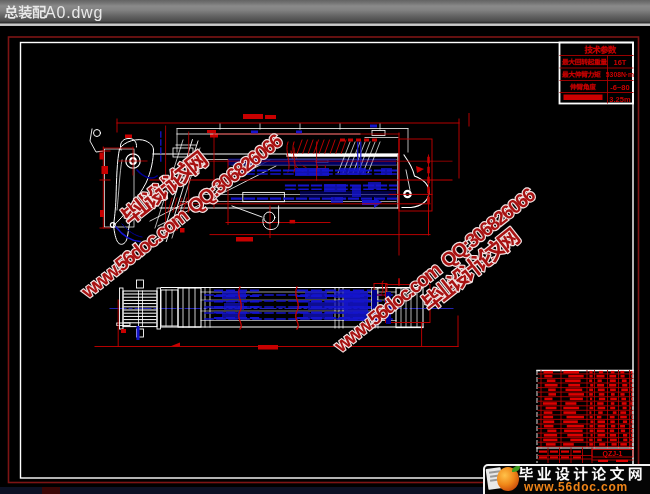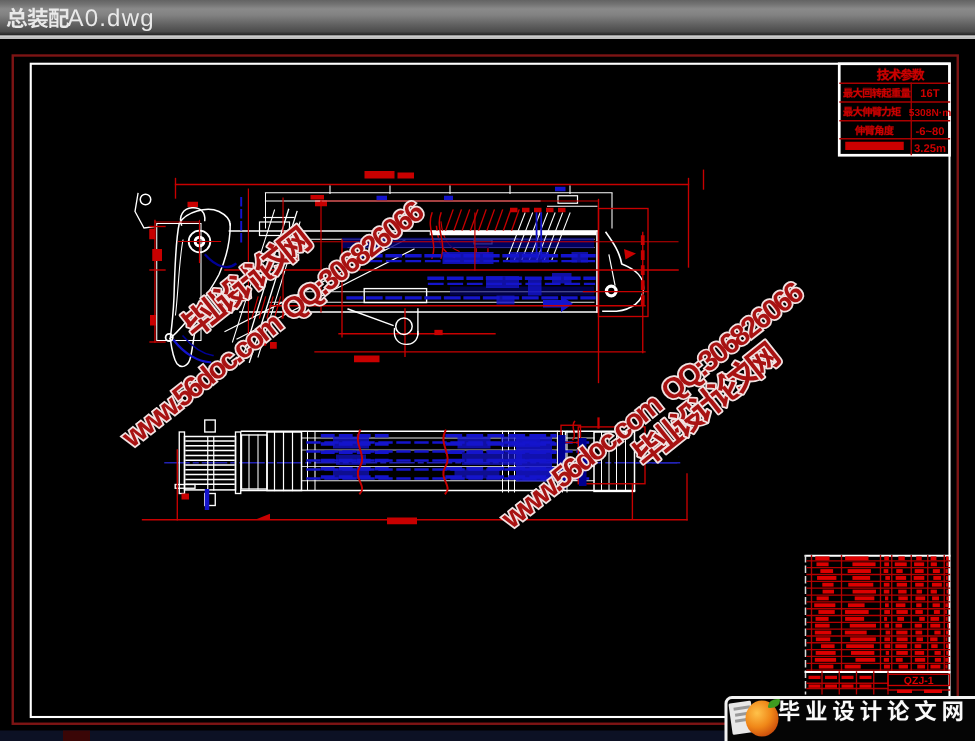--- a/index.html
+++ b/index.html
@@ -568,20 +568,22 @@
   <div style="position:absolute;left:489px;top:471px;width:11px;height:1.5px;background:#999;transform:rotate(-8deg);"></div>
   <div style="position:absolute;left:489.5px;top:475px;width:11px;height:1.5px;background:#999;transform:rotate(-8deg);"></div>
   <div style="position:absolute;left:490px;top:479px;width:11px;height:1.5px;background:#999;transform:rotate(-8deg);"></div>
 
   <div style="position:absolute;left:497px;top:467px;width:22px;height:24px;border-radius:50%;
       background:radial-gradient(circle at 35% 35%, #ffc24a 0%, #f08718 45%, #c9490a 80%, #a33607 100%);"></div>
 
   <div style="position:absolute;left:512px;top:466px;width:8px;height:6px;background:#3f9b20;
       border-radius:80% 10% 80% 10%;"></div>
 
+  <div style="position:absolute;left:524px;top:479.5px;font-size:12px;font-weight:bold;
+      color:#ef8418;letter-spacing:0.8px;">www.56doc.com</div>
   <svg width="650" height="494" viewBox="0 0 650 494" style="position:absolute;left:0;top:0;pointer-events:none" fill="none">
 
     <g>
       <use href="#g6bd5" transform="translate(518.5,479.5) scale(0.01500,-0.01500)" fill="#fafafa" stroke="#1a1a1a" stroke-width="47" paint-order="stroke" stroke-linejoin="round"></use>
       <use href="#g4e1a" transform="translate(536.7,479.5) scale(0.01500,-0.01500)" fill="#fafafa" stroke="#1a1a1a" stroke-width="47" paint-order="stroke" stroke-linejoin="round"></use>
       <use href="#g8bbe" transform="translate(554.9,479.5) scale(0.01500,-0.01500)" fill="#fafafa" stroke="#1a1a1a" stroke-width="47" paint-order="stroke" stroke-linejoin="round"></use>
       <use href="#g8ba1" transform="translate(573.1,479.5) scale(0.01500,-0.01500)" fill="#fafafa" stroke="#1a1a1a" stroke-width="47" paint-order="stroke" stroke-linejoin="round"></use>
       <use href="#g8bba" transform="translate(591.3,479.5) scale(0.01500,-0.01500)" fill="#fafafa" stroke="#1a1a1a" stroke-width="47" paint-order="stroke" stroke-linejoin="round"></use>
       <use href="#g6587" transform="translate(609.5,479.5) scale(0.01500,-0.01500)" fill="#fafafa" stroke="#1a1a1a" stroke-width="47" paint-order="stroke" stroke-linejoin="round"></use>
       <use href="#g7f51" transform="translate(627.7,479.5) scale(0.01500,-0.01500)" fill="#fafafa" stroke="#1a1a1a" stroke-width="47" paint-order="stroke" stroke-linejoin="round"></use>

